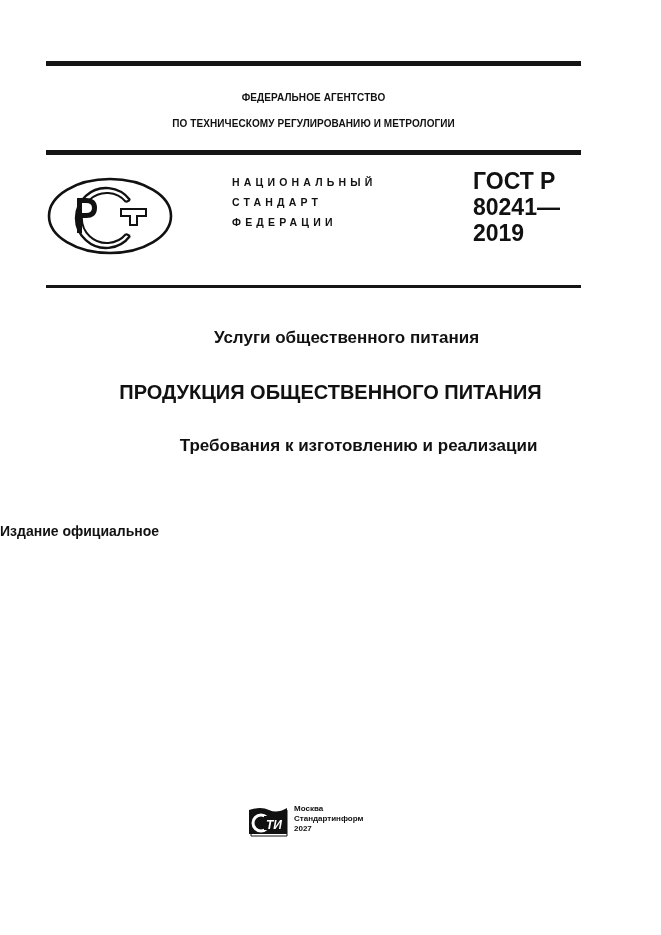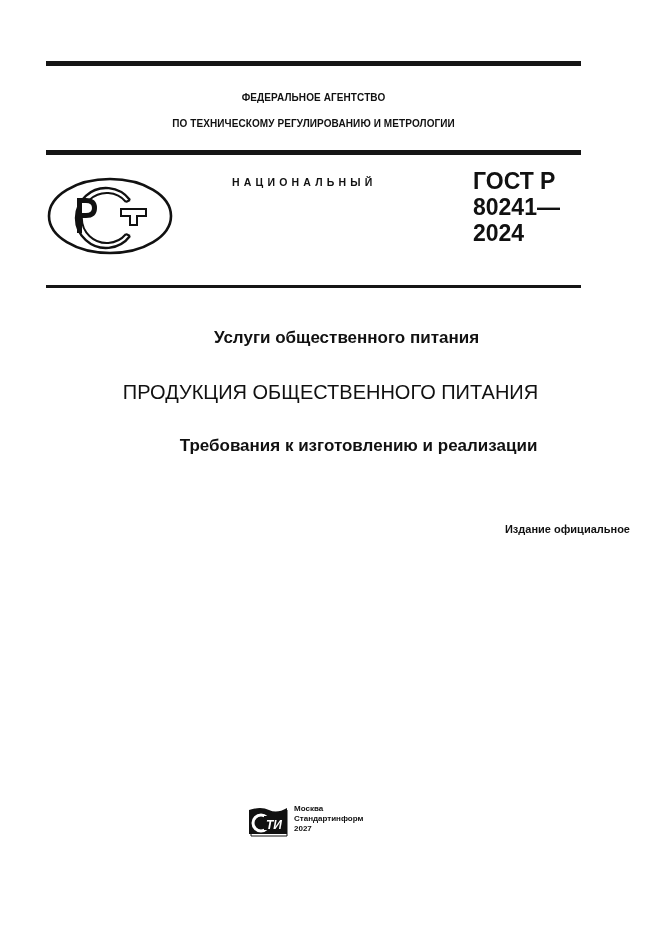--- a/index.html
+++ b/index.html
@@ -14,25 +14,25 @@
     .agency.a1 { top: 92px; }
     .agency.a2 { top: 118px; }
     .logo { position: absolute; left: 46px; top: 176px; width: 128px; height: 80px; }
     .natstd { position: absolute; left: 232px; top: 172px; width: 178px; 
               font-weight: bold; font-size: 10.5px; letter-spacing: 4.2px; line-height: 20px; }
     .gost { position: absolute; left: 473px; top: 168px; font-weight: bold; font-size: 23px;
             line-height: 26px; }
     .t1 { position: absolute; left: 0; width: 661px; text-align: center; top: 328px;
           font-weight: bold; font-size: 17px; padding-left: 16px; }
     .t2 { position: absolute; left: 0; width: 661px; text-align: center; top: 381px;
-          font-weight: normal; font-size: 20px; }
+          font-weight: bold; font-size: 20px; }
     .t3 { position: absolute; left: 0; width: 661px; text-align: center; top: 436px;
           font-weight: bold; font-size: 17px; padding-left: 28px; }
-    .edition { position: absolute; left: 0; width: 630px; text-align: right; top: 523px;
-               font-weight: bold; font-size: 11px; }
+    .edition { position: absolute; left: 0; width: 630px; text-align: left; top: 523px;
+               font-weight: bold; font-size: 14px; }
     .pub-logo { position: absolute; left: 247px; top: 804px; width: 42px; height: 34px; }
     .pub { position: absolute; left: 294px; top: 804px; width: 92px; text-align: left;
            font-weight: bold; font-size: 8px; line-height: 10px; }
   </style>
 </head>
 <body>
 
 <div class="rule r1"></div>
 
 <div class="agency a1">ФЕДЕРАЛЬНОЕ АГЕНТСТВО</div>
@@ -51,26 +51,28 @@
 
     <path d="M31 57 L31 22 L40 22 Q51 22 51 32 Q51 42 40 42 L36 42 L36 57 Z" fill="#111"></path>
     <path d="M36 27 L40 27 Q46 27 46 32 Q46 37 40 37 L36 37 Z" fill="#fff"></path>
 
     <path d="M75 33 L100 33 L100 40 L91 40 L91 49 L84 49 L84 40 L75 40 Z" fill="none" stroke="#111" stroke-width="2"></path>
   </svg>
 </div>
 
 <div class="natstd">
   <div>НАЦИОНАЛЬНЫЙ</div>
+  <div>СТАНДАРТ</div>
+  <div>ФЕДЕРАЦИИ</div>
 </div>
 
 <div class="gost">
   <div>ГОСТ Р</div>
   <div>80241—</div>
-  <div>2024</div>
+  <div>2019</div>
 </div>
 
 <div class="rule r3"></div>
 
 <div class="t1">Услуги общественного питания</div>
 <div class="t2">ПРОДУКЦИЯ ОБЩЕСТВЕННОГО ПИТАНИЯ</div>
 <div class="t3">Требования к изготовлению и реализации</div>
 
 <div class="edition">Издание официальное</div>
 

